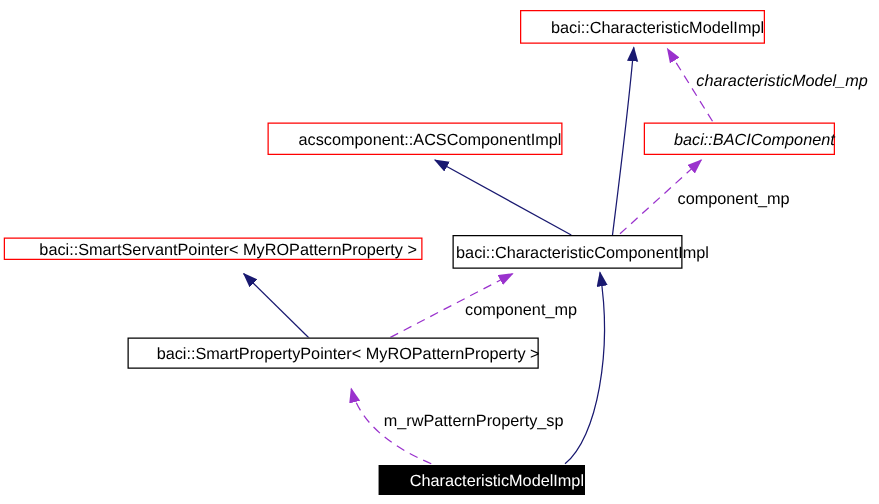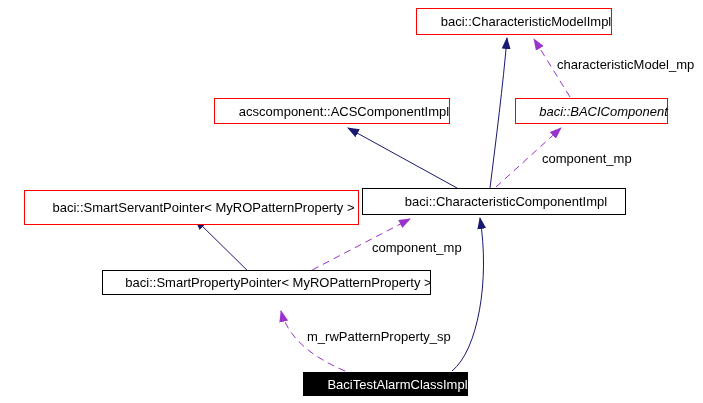--- a/index.html
+++ b/index.html
@@ -80,37 +80,37 @@
   </div>
 
   <div class="node red-border" style="left:203px; top:98px; width:236px; height:26px;margin-left:11px;">
     <span>acscomponent::ACSComponentImpl</span>
   </div>
 
   <div class="node red-border" style="left:515px; top:98px; width:153px; height:26px;font-style:italic;">
     <span>baci::BACIComponent</span>
   </div>
 
-  <div class="node red-border" style="left:24px; top:190px; width:335px; height:35px;">
+  <div class="node red-border" style="left:3px; top:190px; width:335px; height:18px;">
     <span>baci::SmartServantPointer&lt; MyROPatternProperty &gt;</span>
   </div>
 
-  <div class="node" style="left:362px; top:188px; width:264px; height:27px;justify-content:center;">
+  <div class="node" style="left:362px; top:188px; width:184px; height:27px;justify-content:center;">
     <span>baci::CharacteristicComponentImpl</span>
   </div>
 
   <div class="node" style="left:102px; top:270px; width:329px; height:25px;">
     <span>baci::SmartPropertyPointer&lt; MyROPatternProperty &gt;</span>
   </div>
 
   <div class="node filled" style="left:303px; top:372px; width:165px; height:24px;">
-    <span>BaciTestAlarmClassImpl</span>
+    <span>CharacteristicModelImpl</span>
   </div>
 
-  <div class="edge-label" style="left:557px; top:57px;">characteristicModel_mp</div>
+  <div class="edge-label" style="left:557px; top:57px;font-style:italic;">characteristicModel_mp</div>
 
   <div class="edge-label" style="left:542px; top:151px;">component_mp</div>
 
   <div class="edge-label" style="left:372px; top:240px;">component_mp</div>
 
   <div class="edge-label" style="left:307px; top:329px;">m_rwPatternProperty_sp</div>
 
 </div>
 
 </body></html>

